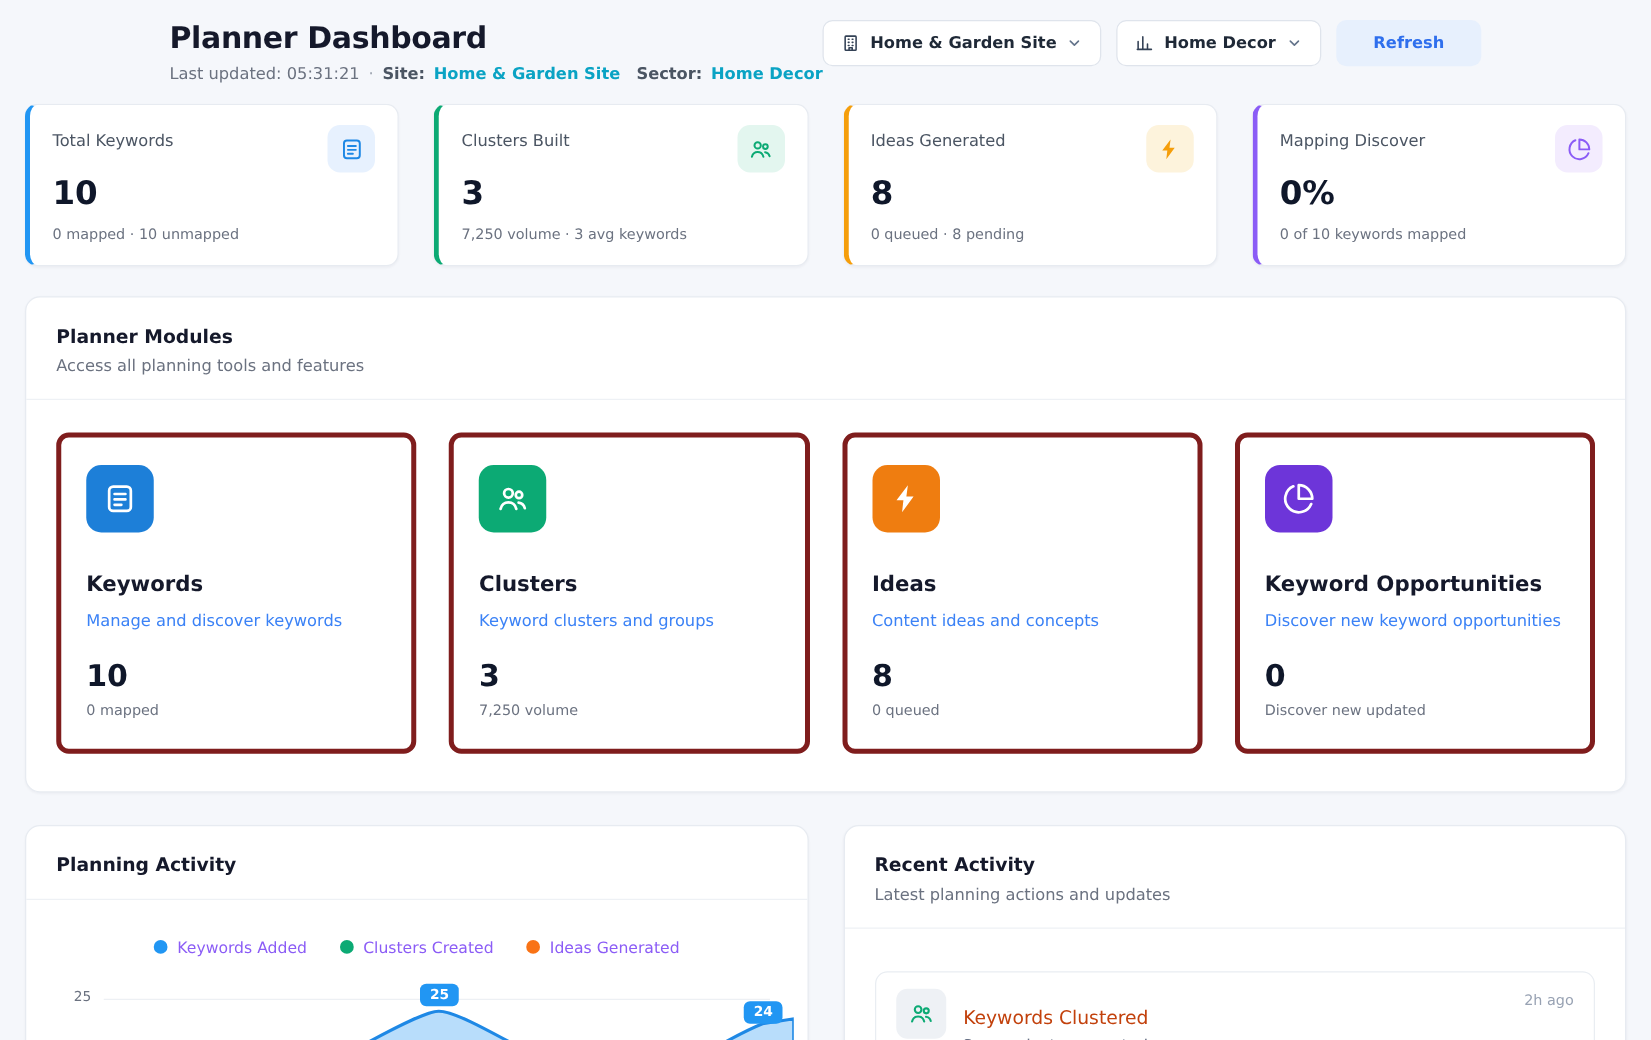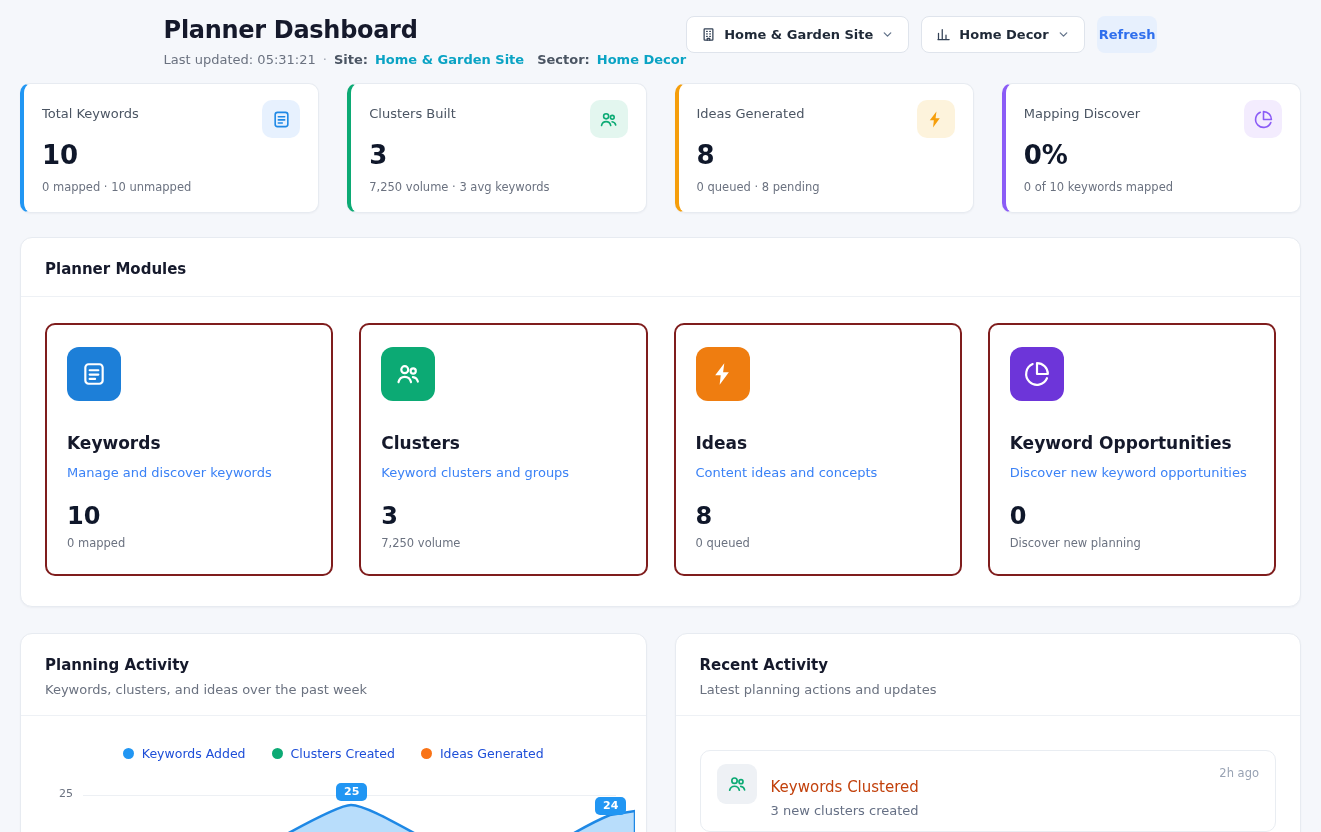--- a/index.html
+++ b/index.html
@@ -21,21 +21,21 @@
   .toolbar { display: flex; gap: 12px; align-items: center; }
   .dd-btn {
     display: flex; align-items: center; gap: 8px;
     background: #ffffff; border: 1px solid #dfe4ec; border-radius: 8px;
     padding: 10px 14px; font-size: 13px; font-weight: 600; color: #1f2937;
     font-family: inherit; cursor: pointer;
   }
   .dd-btn svg { display: block; }
   .refresh-btn {
     background: #e7f0fd; border: none; border-radius: 8px;
-    padding: 11px 2px; font-size: 13px; font-weight: 700; color: #2f6fed;
+    padding: 11px 30px; font-size: 13px; font-weight: 700; color: #2f6fed;
     font-family: inherit; cursor: pointer;
   }
 
   
   .stats { display: grid; grid-template-columns: repeat(4, 1fr); gap: 28px; margin-top: 16px; }
   .stat-card {
     background: #fff; border: 1px solid #e7ebf1; border-radius: 10px;
     padding: 16px 18px 18px 18px; box-shadow: 0 1px 2px rgba(16,24,40,.04);
     border-left-width: 4px; border-left-style: solid;
   }
@@ -60,42 +60,42 @@
   .panel {
     background: #fff; border: 1px solid #e7ebf1; border-radius: 12px;
     box-shadow: 0 1px 2px rgba(16,24,40,.04);
   }
   .modules-panel { margin-top: 24px; padding: 22px 24px 30px 24px; }
   .panel-title { font-size: 15px; font-weight: 700; color: #15192b; }
   .panel-sub { font-size: 13px; color: #6b7280; margin-top: 8px; }
   .panel-divider { border: none; border-top: 1px solid #eef1f5; margin: 18px -24px 0 -24px; }
   .modules-grid { display: grid; grid-template-columns: repeat(4, 1fr); gap: 26px; margin-top: 26px; }
   .module-card {
-    border: 2px solid #7f1d1d; border-radius: 10px; padding: 22px 20px 24px 20px;
+    border: 4px solid #7f1d1d; border-radius: 10px; padding: 22px 20px 24px 20px;
     cursor: pointer; background: #fff;
   }
   .module-icon {
     width: 54px; height: 54px; border-radius: 12px; color: #fff;
     display: flex; align-items: center; justify-content: center;
   }
   .module-icon.blue   { background: #1d7fd8; }
   .module-icon.green  { background: #0caa74; }
   .module-icon.orange { background: #ef7d10; }
   .module-icon.purple { background: #6d35d9; }
   .module-title { font-size: 17px; font-weight: 700; color: #15192b; margin-top: 32px; }
   .module-desc { font-size: 13px; color: #3b82f6; margin-top: 12px; }
   .module-value { font-size: 24px; font-weight: 800; color: #0f172a; margin-top: 22px; }
   .module-sub { font-size: 11.5px; color: #6b7280; margin-top: 6px; }
 
   
   .bottom-grid { display: grid; grid-template-columns: 1fr 1fr; gap: 28px; margin-top: 26px; }
   .bottom-card { padding: 22px 24px; min-height: 420px; }
 
   .legend { display: flex; justify-content: center; gap: 26px; margin-top: 30px; }
-  .legend-item { display: flex; align-items: center; gap: 8px; font-size: 12.5px; color: #1d4ed8; }
+  .legend-item { display: flex; align-items: center; gap: 8px; font-size: 12.5px; color: #8b5cf6; }
   .legend-dot { width: 11px; height: 11px; border-radius: 50%; }
   .legend-dot.blue { background: #2196f3; }
   .legend-dot.green { background: #0caa74; }
   .legend-dot.orange { background: #f97316; }
 
   .chart-strip { position: relative; height: 130px; margin-top: 16px; }
   .y-tick { position: absolute; left: 14px; top: 10px; font-size: 11px; color: #6b7280; }
   .gridline { position: absolute; left: 38px; right: 6px; top: 18px; border-top: 1px solid #edf0f4; }
   .chart-svg { position: absolute; left: 30px; top: 0; }
   .pt-label {
@@ -224,20 +224,21 @@
         </span>
       </div>
       <div class="stat-value">0%</div>
       <div class="stat-sub">0 of 10 keywords mapped</div>
     </div>
 
   </div>
 
   <div class="panel modules-panel">
     <div class="panel-title">Planner Modules</div>
+    <div class="panel-sub">Access all planning tools and features</div>
     <hr class="panel-divider">
     <div class="modules-grid">
 
       <div class="module-card">
         <div class="module-icon blue">
           <svg width="26" height="26" viewBox="0 0 24 24" fill="none" stroke="currentColor" stroke-width="2" stroke-linecap="round" stroke-linejoin="round">
               <rect x="4" y="3" width="16" height="18" rx="3"></rect>
               <path d="M8 8.5h8M8 12.5h8M8 16.5h5"></path>
             </svg>
         </div>
@@ -277,31 +278,30 @@
       <div class="module-card">
         <div class="module-icon purple">
           <svg width="26" height="26" viewBox="0 0 24 24" fill="none" stroke="currentColor" stroke-width="2" stroke-linecap="round" stroke-linejoin="round">
               <path d="M21.2 15.9A10 10 0 1 1 8 2.8"></path>
               <path d="M22 12A10 10 0 0 0 12 2v10z"></path>
             </svg>
         </div>
         <div class="module-title">Keyword Opportunities</div>
         <div class="module-desc">Discover new keyword opportunities</div>
         <div class="module-value">0</div>
-        <div class="module-sub">Discover new planning</div>
+        <div class="module-sub">Discover new updated</div>
       </div>
 
     </div>
   </div>
 
   <div class="bottom-grid">
 
     <div class="panel bottom-card">
       <div class="panel-title">Planning Activity</div>
-      <div class="panel-sub">Keywords, clusters, and ideas over the past week</div>
       <hr class="panel-divider" style="margin-left:-24px;margin-right:-24px;">
 
       <div class="legend">
         <div class="legend-item">
           <span class="legend-dot blue"></span>
           <span>Keywords Added</span>
         </div>
         <div class="legend-item">
           <span class="legend-dot green"></span>
           <span>Clusters Created</span>

